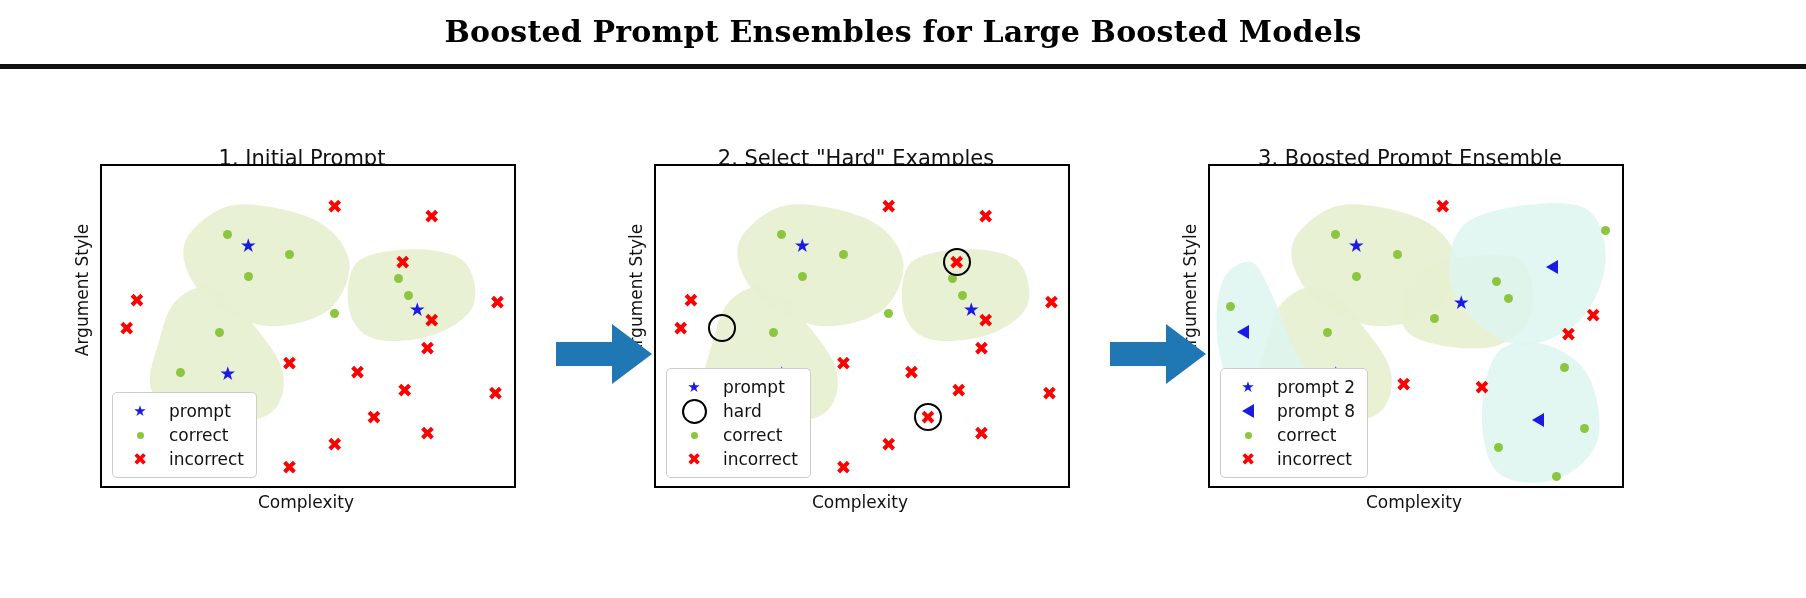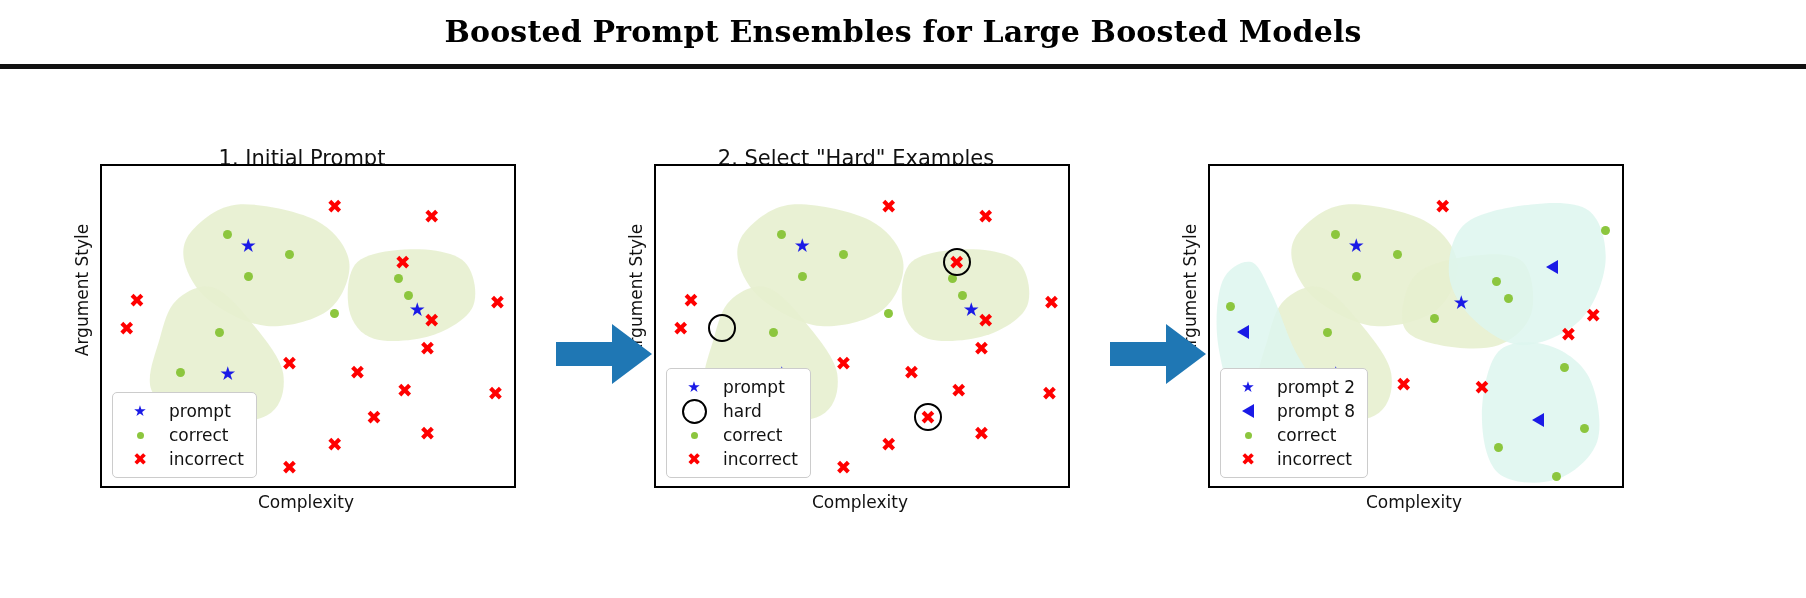--- a/index.html
+++ b/index.html
@@ -319,20 +319,21 @@
               <span class="legend-key">
                 <span class="key-x">✖</span>
               </span>
               <span class="legend-label">incorrect</span>
             </div>
           </div>
         </div>
         <div class="xlabel">Complexity</div>
       </div>
       <div class="panel" style="left: 1160px;">
+        <div class="panel-title">3. Boosted Prompt Ensemble</div>
         <div class="ylabel">Argument Style</div>
         <div class="axes">
           <svg width="412" height="320" viewBox="0 0 412 320" style="position: absolute; left: 0px; top: 0px;">
             <path d="M 90.6 64.0 C 99.6 54.4, 115.4 40.0, 136.0 38.4 C 156.6 36.8, 195.7 44.8, 214.2 54.4 C 232.8 64.0, 245.1 81.1, 247.2 96.0 C 249.3 110.9, 240.3 133.3, 226.6 144.0 C 212.9 154.7, 184.7 161.6, 164.8 160.0 C 144.9 158.4, 120.9 145.1, 107.1 134.4 C 93.4 123.7, 85.1 107.7, 82.4 96.0 C 79.7 84.3, 81.7 73.6, 90.6 64.0 Z" fill="#e7f0cf" fill-opacity="0.9"></path>
             <path d="M 206.0 108.8 C 217.7 97.1, 245.8 91.7, 263.7 89.6 C 281.5 87.5, 303.5 86.4, 313.1 96.0 C 322.7 105.6, 325.5 133.3, 321.4 147.2 C 317.2 161.1, 303.5 173.9, 288.4 179.2 C 273.3 184.5, 246.5 182.4, 230.7 179.2 C 214.9 176.0, 197.8 171.7, 193.6 160.0 C 189.5 148.3, 194.3 120.5, 206.0 108.8 Z" fill="#e7f0cf" fill-opacity="0.9"></path>
             <path d="M 74.2 134.4 C 83.1 125.9, 98.2 117.3, 111.2 121.6 C 124.3 125.9, 140.8 145.6, 152.4 160.0 C 164.1 174.4, 179.2 193.1, 181.3 208.0 C 183.3 222.9, 179.9 241.6, 164.8 249.6 C 149.7 257.6, 109.9 260.3, 90.6 256.0 C 71.4 251.7, 54.9 237.9, 49.4 224.0 C 43.9 210.1, 53.6 187.7, 57.7 172.8 C 61.8 157.9, 65.2 142.9, 74.2 134.4 Z" fill="#e7f0cf" fill-opacity="0.9"></path>
             <path d="M 12.4 115.2 C 17.9 101.3, 33.0 93.9, 41.2 96.0 C 49.4 98.1, 54.9 114.1, 61.8 128.0 C 68.7 141.9, 74.8 162.1, 82.4 179.2 C 90.0 196.3, 105.7 214.4, 107.1 230.4 C 108.5 246.4, 103.0 272.0, 90.6 275.2 C 78.3 278.4, 46.7 265.6, 33.0 249.6 C 19.2 233.6, 11.7 201.6, 8.2 179.2 C 4.8 156.8, 6.9 129.1, 12.4 115.2 Z" fill="#ddf6ee" fill-opacity="0.85"></path>
             <path d="M 255.4 57.6 C 269.2 45.9, 300.8 40.5, 321.4 38.4 C 342.0 36.3, 366.7 35.2, 379.0 44.8 C 391.4 54.4, 396.9 77.9, 395.5 96.0 C 394.1 114.1, 384.5 139.7, 370.8 153.6 C 357.1 167.5, 331.0 179.2, 313.1 179.2 C 295.3 179.2, 276.0 165.3, 263.7 153.6 C 251.3 141.9, 240.3 124.8, 239.0 108.8 C 237.6 92.8, 241.7 69.3, 255.4 57.6 Z" fill="#ddf6ee" fill-opacity="0.85"></path>
             <path d="M 288.4 185.6 C 299.4 173.9, 322.7 174.9, 337.8 179.2 C 352.9 183.5, 370.8 195.2, 379.0 211.2 C 387.3 227.2, 392.8 258.1, 387.3 275.2 C 381.8 292.3, 362.6 308.3, 346.1 313.6 C 329.6 318.9, 300.8 317.9, 288.4 307.2 C 276.0 296.5, 271.9 269.9, 271.9 249.6 C 271.9 229.3, 277.4 197.3, 288.4 185.6 Z" fill="#ddf6ee" fill-opacity="0.85"></path>
           </svg>

